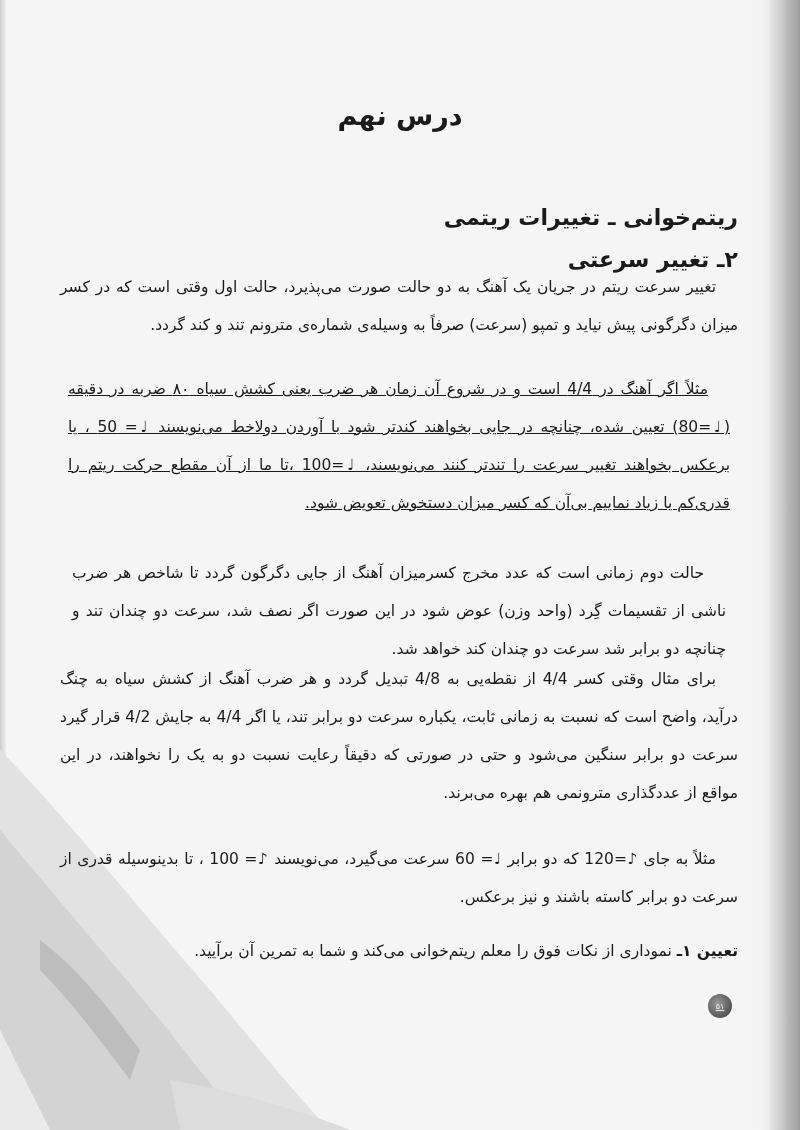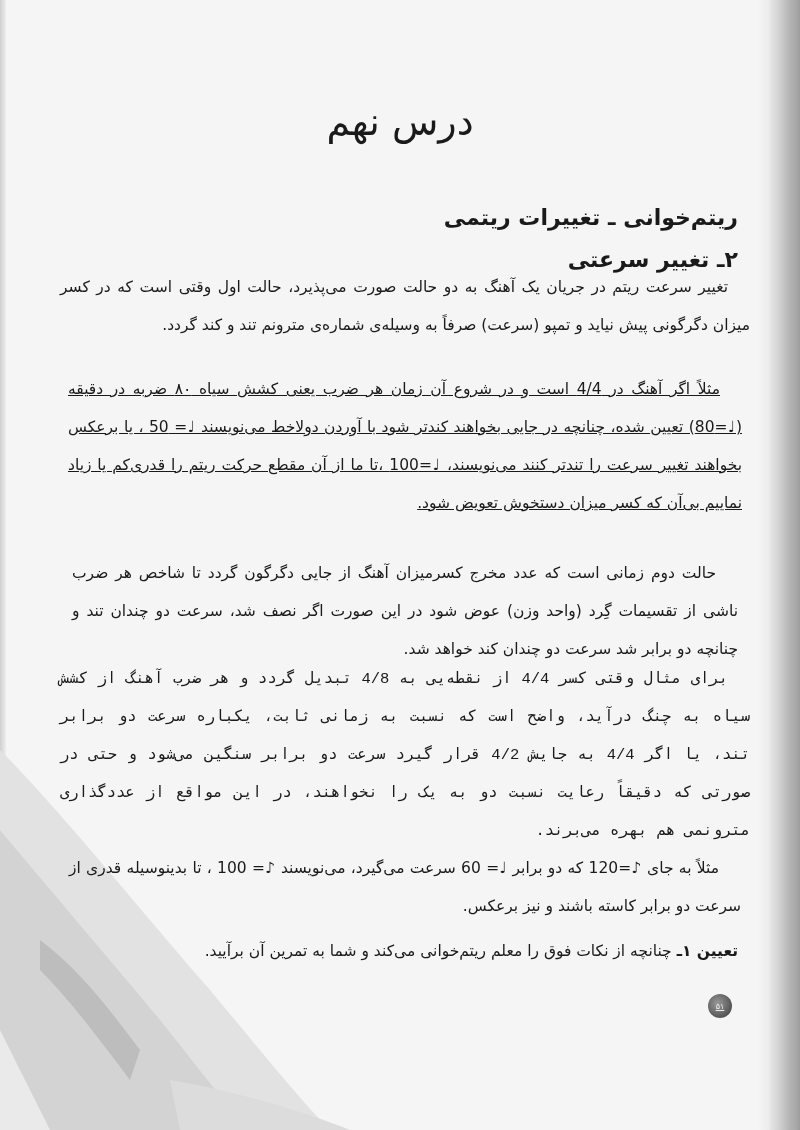--- a/index.html
+++ b/index.html
@@ -23,27 +23,27 @@
       position: absolute; top: 0; left: 0; width: 6px; height: 1130px;
       background: linear-gradient(to right, #cfcfcf, #eeeeee);
     }
     
     .watermark {
       position: absolute; left: 0; bottom: 0; width: 520px; height: 520px;
       pointer-events: none;
     }
     .title {
       position: absolute; top: 100px; left: 0; right: 0; text-align: center;
-      font-size: 38px; font-weight: normal; direction: rtl;
+      font-size: 27px; font-weight: bold; direction: rtl;
     }
     .heading {
       position: absolute; right: 62px; direction: rtl; font-weight: bold; font-size: 22px;
     }
     .para {
-      position: absolute; left: 60px; right: 50px; direction: rtl; text-align: justify;
+      position: absolute; left: 60px; right: 62px; direction: rtl; text-align: justify;
       font-size: 15.5px; line-height: 38px;
     }
     .para .indent { display: inline-block; width: 22px; }
     .exercise {
       position: absolute; right: 62px; top: 942px; direction: rtl; font-size: 15.5px;
     }
     .exercise b { font-weight: bold; }
     .page-badge {
       position: absolute; top: 994px; left: 708px; width: 24px; height: 24px; border-radius: 50%;
       background: radial-gradient(circle at 40% 40%, #9a9a9a, #555 70%, #3a3a3a);
@@ -73,26 +73,26 @@
 
   <p class="para" style="top:268px; margin:0;">
     <span class="indent"></span><span>تغییر سرعت ریتم در جریان یک آهنگ به دو حالت صورت می‌پذیرد، حالت اول وقتی است که در کسر میزان دگرگونی پیش نیاید و تمپو (سرعت) صرفاً به وسیله‌ی شماره‌ی مترونم تند و کند گردد.</span>
   </p>
   <p class="para" style="top:362px; margin:8px;text-decoration:underline;">
     <span class="indent"></span><span>مثلاً اگر آهنگ در 4/4 است و در شروع آن زمان هر ضرب یعنی کشش سیاه ۸۰ ضربه در دقیقه (♩=80) تعیین شده، چنانچه در جایی بخواهند کندتر شود با آوردن دولاخط می‌نویسند ♩= 50 ، یا برعکس بخواهند تغییر سرعت را تندتر کنند می‌نویسند، ♩=100 ،تا ما از آن مقطع حرکت ریتم را قدری‌کم یا زیاد نماییم بی‌آن که کسر میزان دستخوش تعویض شود.</span>
   </p>
   <p class="para" style="top:542px; margin:12px;">
     <span class="indent"></span><span>حالت دوم زمانی است که عدد مخرج کسرمیزان آهنگ از جایی دگرگون گردد تا شاخص هر ضرب ناشی از تقسیمات گِرد (واحد وزن) عوض شود در این صورت اگر نصف شد، سرعت دو چندان تند و چنانچه دو برابر شد سرعت دو چندان کند خواهد شد.</span>
   </p>
-  <p class="para" style="top:660px; margin:0;font-family:Liberation Mono, monospace;">
+  <p class="para" style="top:660px; margin:0;">
     <span class="indent"></span><span>برای مثال وقتی کسر 4/4 از نقطه‌یی به 4/8 تبدیل گردد و هر ضرب آهنگ از کشش سیاه به چنگ درآید، واضح است که نسبت به زمانی ثابت، یکباره سرعت دو برابر تند، یا اگر 4/4 به جایش 4/2 قرار گیرد سرعت دو برابر سنگین می‌شود و حتی در صورتی که دقیقاً رعایت نسبت دو به یک را نخواهند، در این مواقع از عددگذاری مترونمی هم بهره می‌برند.</span>
   </p>
-  <p class="para" style="top:840px; margin:9px;">
+  <p class="para" style="top:840px; margin:0;">
     <span class="indent"></span><span>مثلاً به جای ♪=120 که دو برابر ♩= 60 سرعت می‌گیرد، می‌نویسند ♪= 100 ، تا بدینوسیله قدری از سرعت دو برابر کاسته باشند و نیز برعکس.</span>
   </p>
 
   <div class="exercise">
     <b>تعیین ۱ـ</b>
-    <span>چنانچه از نکات فوق را معلم ریتم‌خوانی می‌کند و شما به تمرین آن برآیید.</span>
+    <span>نموداری از نکات فوق را معلم ریتم‌خوانی می‌کند و شما به تمرین آن برآیید.</span>
   </div>
 
   <div class="page-badge">۵۱</div>
 </div>
 
 </body></html>

